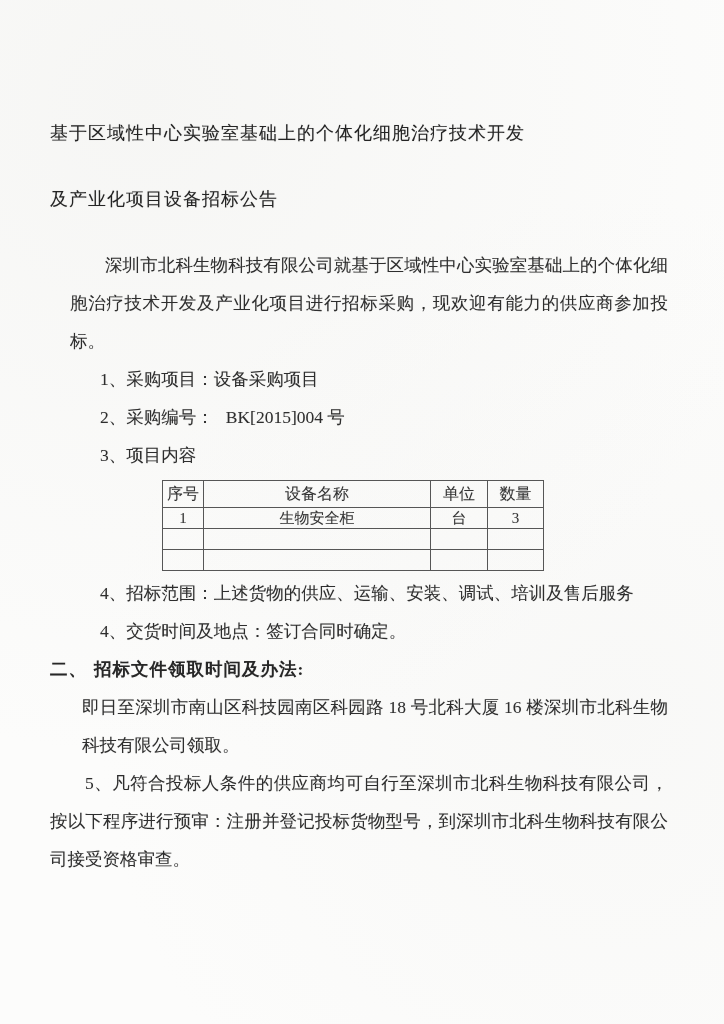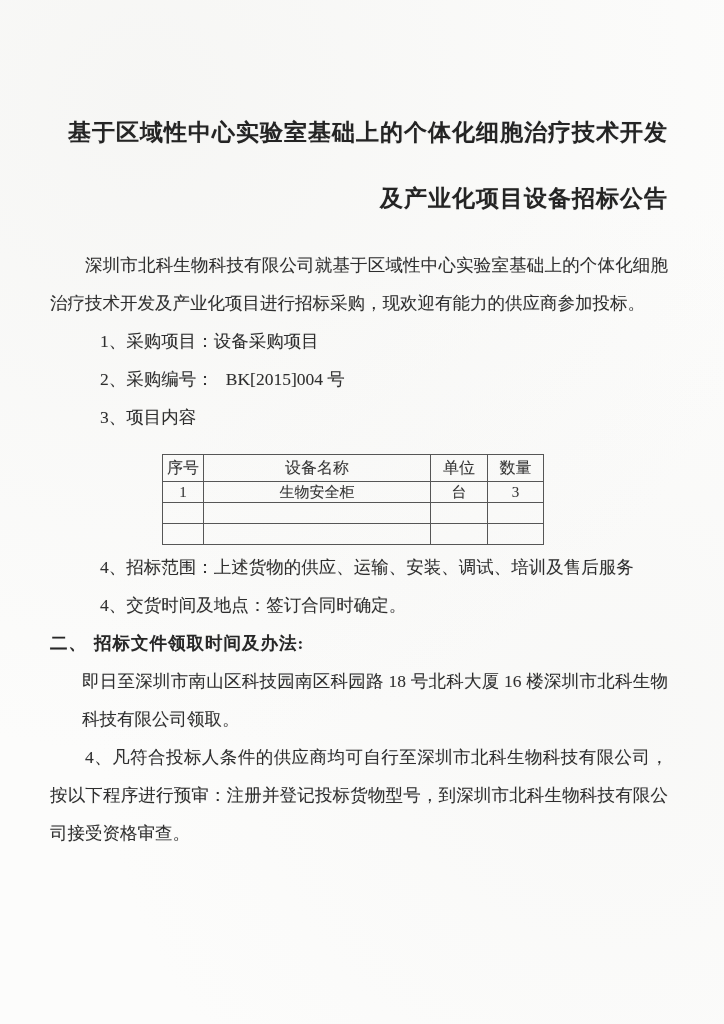--- a/index.html
+++ b/index.html
@@ -15,37 +15,38 @@
     padding: 100px 56px 0 50px;
     background:
       radial-gradient(circle at 20% 10%, rgba(235,235,232,0.35), rgba(255,255,255,0) 60%),
       radial-gradient(circle at 85% 70%, rgba(240,240,238,0.3), rgba(255,255,255,0) 55%),
       #fcfcfb;
     font-family: "Liberation Serif", "DejaVu Serif", serif;
     color: #2e2e2e;
     overflow: hidden;
   }
   .doc-title {
-    text-align: right;
-    font-size: 23px;
-    font-weight: bold;
+    text-align: left;
+    font-size: 18px;
+    font-weight: normal;
     line-height: 66px;
     letter-spacing: 1px;
     color: #242424;
     text-shadow: 0 0 1px rgba(60,60,60,0.25);
   }
   .body-line {
     font-size: 17.5px;
     line-height: 38px;
     text-shadow: 0 0 1px rgba(70,70,70,0.2);
   }
   .intro {
     margin-top: 14px;
     text-indent: 2em;
     text-align: justify;
+    margin-left: 20px;
   }
   .section-heading {
     font-weight: bold;
     letter-spacing: 1px;
     color: #272727;
   }
   .section-heading .marker {
     display: inline-block;
     margin-right: 7px;
   }
@@ -60,21 +61,21 @@
     margin-left: 32px;
     text-align: justify;
   }
   .closing-para {
     text-indent: 2em;
     text-align: justify;
   }
   table.items-table {
     border-collapse: collapse;
     table-layout: fixed;
-    margin: 18px 0 3px 112px;
+    margin: 6px 0 3px 112px;
     width: 381px;
     border: 1.5px solid #4c4c4c;
     background: transparent;
   }
   table.items-table td, table.items-table th {
     border: 1px solid #565656;
     font-size: 16px;
     font-weight: normal;
     text-align: center;
     padding: 0;
@@ -150,15 +151,15 @@
   <div class="body-line sub-item">4、招标范围：上述货物的供应、运输、安装、调试、培训及售后服务</div>
   <div class="body-line sub-item">4、交货时间及地点：签订合同时确定。</div>
 
   <div class="body-line section-heading">
     <span class="marker">二、</span><span>招标文件领取时间及办法:</span>
   </div>
 
   <div class="body-line hanging-body">即日至深圳市南山区科技园南区科园路 18 号北科大厦 16 楼深圳市北科生物科技有限公司领取。</div>
 
 
-  <div class="body-line closing-para">4、凡符合投标人条件的供应商均可自行至深圳市北科生物科技有限公司，按以下程序进行预审：注册并登记投标货物型号，到深圳市北科生物科技有限公司接受资格审查。</div>
+  <div class="body-line closing-para">5、凡符合投标人条件的供应商均可自行至深圳市北科生物科技有限公司，按以下程序进行预审：注册并登记投标货物型号，到深圳市北科生物科技有限公司接受资格审查。</div>
 
 </div>
 
 </body></html>

